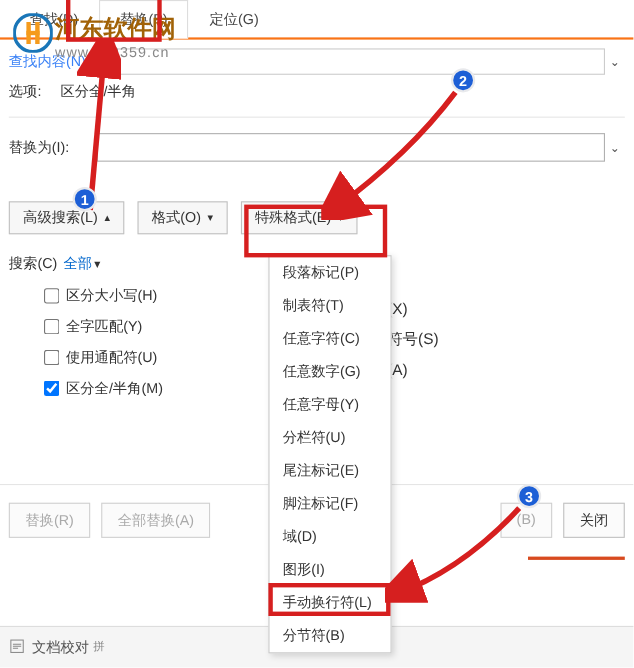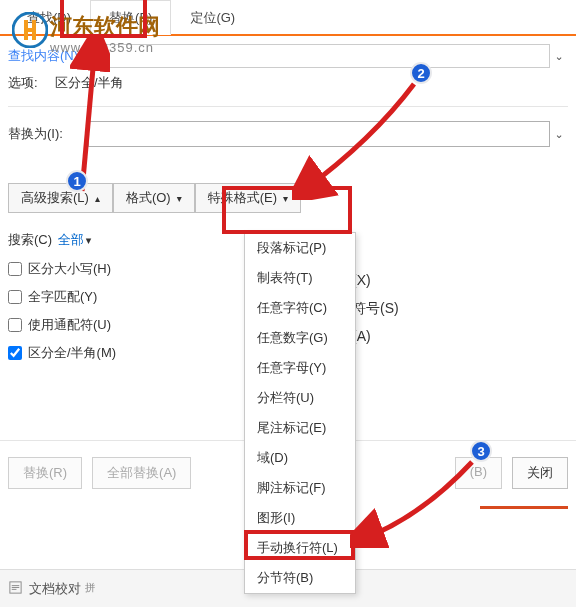--- a/index.html
+++ b/index.html
@@ -22,30 +22,30 @@
 .options-row { display: flex; padding: 2px 8px 8px; font-size: 13px; color: #333; }
 .options-label { width: 47px; }
 .options-values { flex: 1; }
 
 .sep { height: 1px; background: #e5e5e5; margin: 6px 8px 14px; }
 
 .replace-row { display: flex; align-items: center; padding: 0 8px 8px; }
 .replace-label { font-size: 13px; color: #333; width: 80px; }
 .replace-input { flex: 1; height: 26px; border: 1px solid #b0b0b0; font-size: 13px; padding: 0 6px; }
 
-.btn-row { display: flex; padding: 28px 8px 8px; }
+.btn-row { display: flex; padding: 28px 8px 8px; gap: 12px; }
 .btn { display: inline-flex; align-items: center; border: 1px solid #c0c0c0; background: #f7f7f7; font-size: 13px; color: #333; padding: 5px 12px; cursor: pointer; }
 .btn .caret { margin-left: 6px; font-size: 10px; }
 
 .search-line { padding: 10px 8px 6px; font-size: 13px; color: #333; }
 .search-line .link { color: #0066cc; margin-left: 2px; }
 .search-line .mini { font-size: 11px; margin-left: 2px; }
 
 .check-list { padding: 0 8px; }
-.check-item { display: flex; align-items: center; gap: 6px; padding: 5px 0; font-size: 13px; color: #333; }
+.check-item { display: flex; align-items: center; gap: 6px; padding: 5px 0; font-size: 13px; color: #333; margin-left: 32px; }
 .check-item input { width: 14px; height: 14px; }
 
 .side-labels { position: absolute; top: 266px; left: 352px; font-size: 14px; color: #333; line-height: 28px; }
 
 .footer-btns { position: absolute; bottom: 118px; left: 0; right: 0; border-top: 1px solid #e5e5e5; padding: 16px 8px 0; display: flex; gap: 10px; }
 .fbtn { border: 1px solid #d0d0d0; background: #fbfbfb; color: #aaa; font-size: 13px; padding: 6px 14px; cursor: pointer; }
 .fbtn.right { margin-left: auto; color: #aaa; }
 .fbtn.active { color: #333; border-color: #c0c0c0; }
 .red-underline { position: absolute; bottom: 98px; right: 8px; width: 88px; height: 3px; background: #d84a1f; }
 
@@ -170,22 +170,22 @@
 </div>
 
 <div class="dropdown-menu">
   <div class="menu-item">段落标记(P)</div>
   <div class="menu-item">制表符(T)</div>
   <div class="menu-item">任意字符(C)</div>
   <div class="menu-item">任意数字(G)</div>
   <div class="menu-item">任意字母(Y)</div>
   <div class="menu-item">分栏符(U)</div>
   <div class="menu-item">尾注标记(E)</div>
+  <div class="menu-item">脚注标记(F)</div>
   <div class="menu-item">域(D)</div>
-  <div class="menu-item">脚注标记(F)</div>
   <div class="menu-item">图形(I)</div>
   <div class="menu-item">手动换行符(L)</div>
   <div class="menu-item">分节符(B)</div>
 </div>
 
 <div class="red-box" style="top:-6px;left:60px;width:87px;height:44px"></div>
 <div class="red-box" style="top:186px;left:222px;width:130px;height:48px"></div>
 <div class="red-box" style="top:530px;left:244px;width:111px;height:30px"></div>
 
 <div class="badge" style="top:170px;left:66px">1</div>

